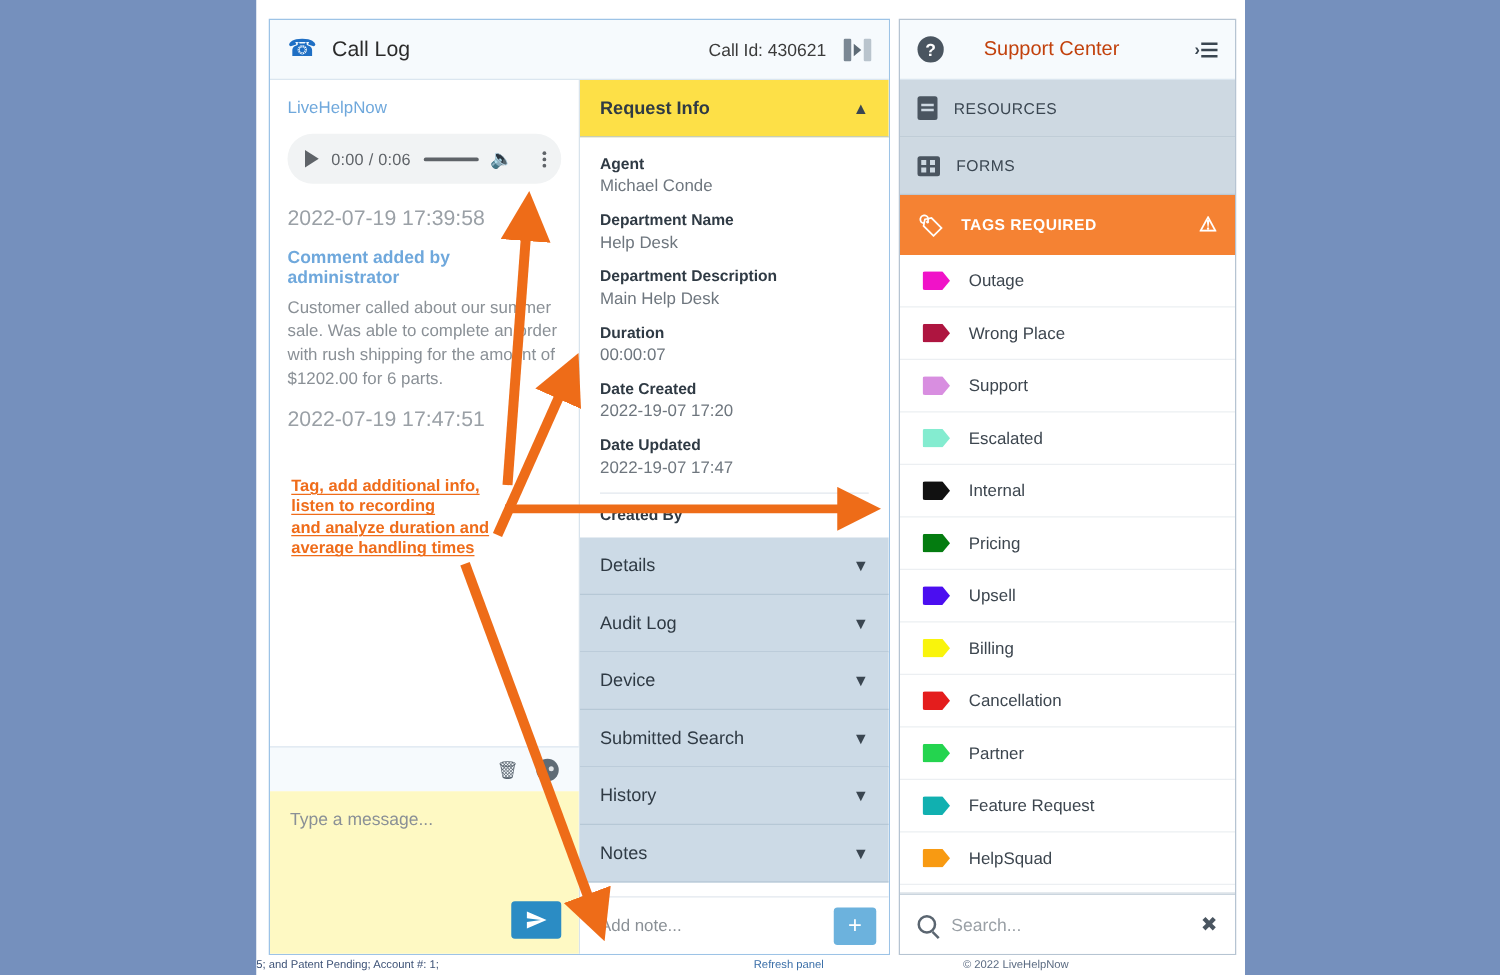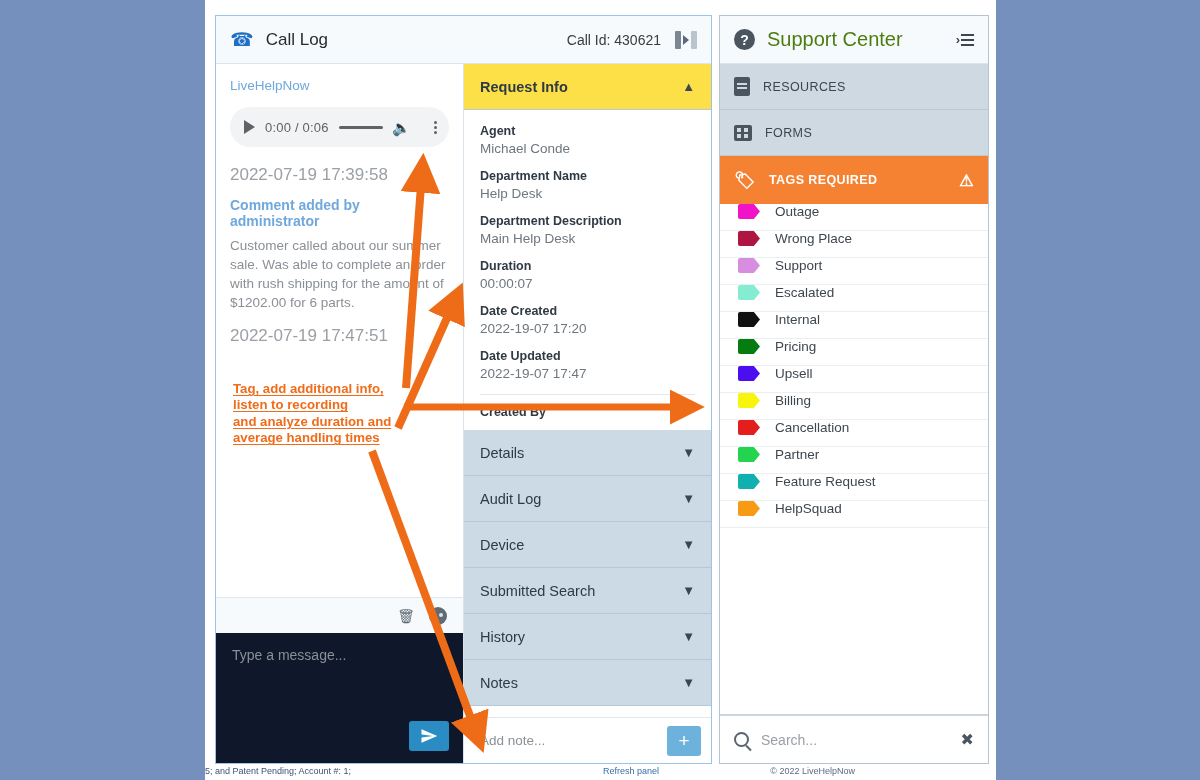--- a/index.html
+++ b/index.html
@@ -87,21 +87,21 @@
     background: #5f6b75; position: relative;
   }
   .emoji-icon::before, .emoji-icon::after {
     content: ""; position: absolute; top: 6px; width: 4px; height: 4px;
     background: #dfe3e6; border-radius: 50%;
   }
   .emoji-icon::before { left: 3px; }
   .emoji-icon::after { left: 10px; }
 
   .composer {
-    height: 130px; background: #0f172a; position: relative;
+    height: 130px; background: #fef9c3; position: relative;
     display: flex; flex-direction: column;
   }
   .composer-input {
     border: none; outline: none; background: transparent;
     padding: 14px 16px 0 16px;
     font-size: 14px; color: #7d858c;
     font-family: "Liberation Sans", sans-serif;
     resize: none; flex: 1;
   }
   .composer-input::placeholder { color: #8a9096; }
@@ -163,21 +163,21 @@
   .sc-header {
     height: 48px; min-height: 48px; background: #f6fafd;
     border-bottom: 1px solid #dbe6f0;
     display: flex; align-items: center; padding: 0 14px; gap: 12px;
   }
   .help-icon {
     width: 21px; height: 21px; border-radius: 50%; background: #4a5560;
     color: #fff; font-size: 14px; font-weight: 700;
     display: flex; align-items: center; justify-content: center;
   }
-  .sc-title { font-size: 20px; color: #4d7c0f; }
+  .sc-title { font-size: 16px; color: #c2410c; margin-left: 20px; }
   .collapse-icon { margin-left: auto; display: flex; align-items: center; gap: 1px; }
   .collapse-icon .arr { font-size: 13px; color: #3a4651; font-weight: 700; }
   .collapse-icon .lines { display: flex; flex-direction: column; gap: 3px; }
   .collapse-icon .lines i { display: block; width: 13px; height: 2px; background: #3a4651; }
 
   .sc-section {
     height: 46px; min-height: 46px; background: #ced9e2;
     border-bottom: 1px solid #bcc9d4;
     display: flex; align-items: center; gap: 13px; padding: 0 14px;
     font-size: 12.5px; color: #3a4651; letter-spacing: .4px; cursor: pointer;
@@ -194,21 +194,21 @@
   }
   .sc-section.tags {
     background: #f58233; color: #fff; font-weight: 700; border-bottom: none;
     height: 48px; min-height: 48px;
   }
   .tag-big-icon { font-size: 17px; line-height: 1; }
   .warn-icon { margin-left: auto; font-size: 16px; }
 
   .tag-list { flex: 1; overflow: hidden; background: #fff; border-bottom: 1px solid #cbd5de; }
   .tag-item {
-    height: 27px; display: flex; gap: 15px;
+    height: 42px; display: flex; align-items: center; gap: 15px;
     padding: 0 14px 0 18px; border-bottom: 1px solid #eceff2;
     font-size: 13.5px; color: #3d464f; cursor: pointer;
   }
   .tag-swatch {
     width: 22px; height: 15px; flex: none;
     clip-path: polygon(0 0, 72% 0, 100% 50%, 72% 100%, 0 100%);
     border-radius: 2px;
   }
   .sc-search {
     height: 48px; min-height: 48px; background: #fff;

